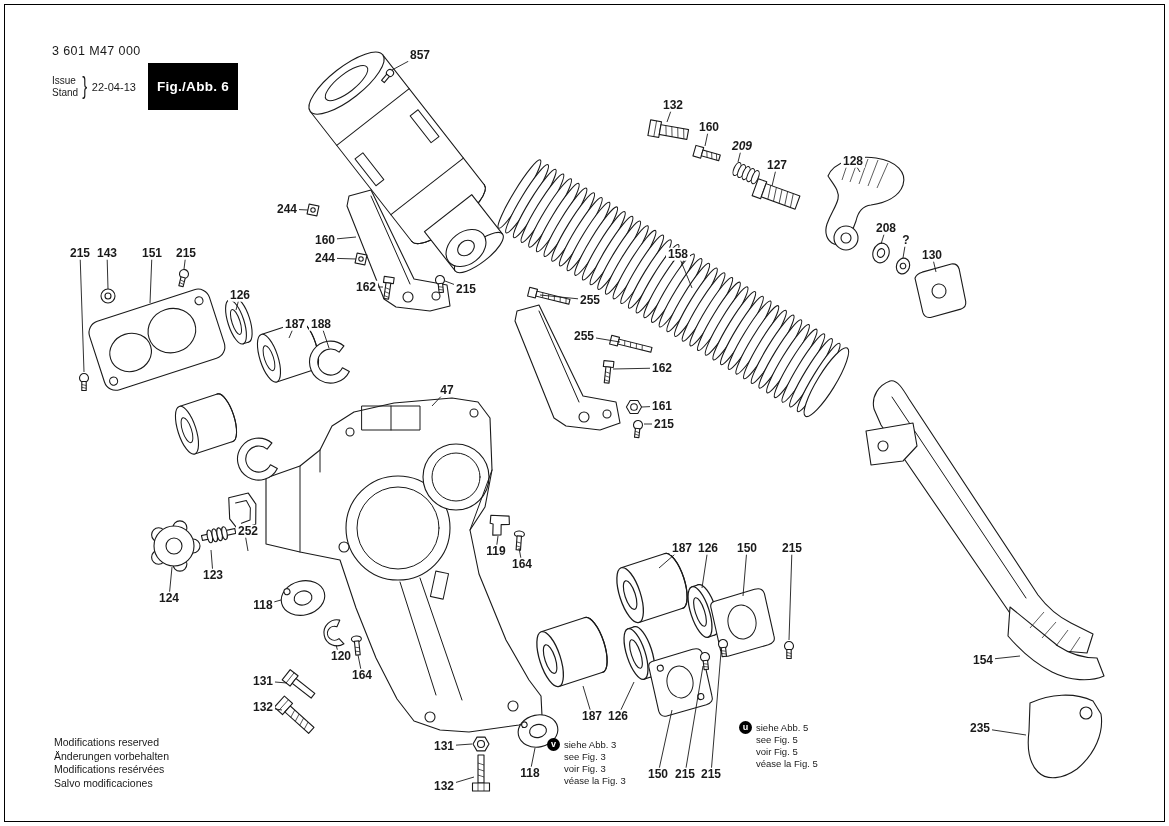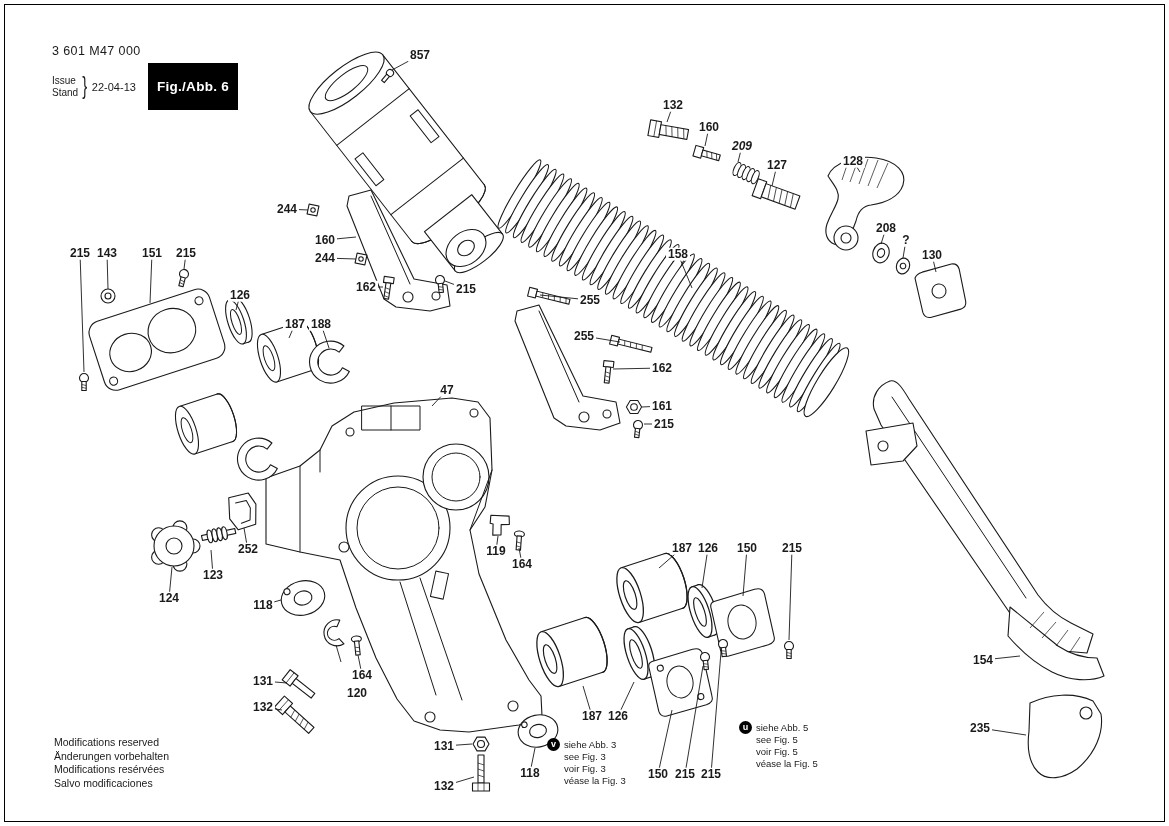--- a/index.html
+++ b/index.html
@@ -463,27 +463,27 @@
     <div class="callout" style="left: 662px; top: 406px;">161</div>
     <div class="callout" style="left: 664px; top: 424px;">215</div>
     <div class="callout" style="left: 80px; top: 253px;">215</div>
     <div class="callout" style="left: 107px; top: 253px;">143</div>
     <div class="callout" style="left: 152px; top: 253px;">151</div>
     <div class="callout" style="left: 186px; top: 253px;">215</div>
     <div class="callout" style="left: 240px; top: 295px;">126</div>
     <div class="callout" style="left: 295px; top: 324px;">187</div>
     <div class="callout" style="left: 321px; top: 324px;">188</div>
     <div class="callout" style="left: 447px; top: 390px;">47</div>
-    <div class="callout" style="left: 248px; top: 549px;">252</div>
+    <div class="callout" style="left: 248px; top: 531px;">252</div>
     <div class="callout" style="left: 213px; top: 575px;">123</div>
     <div class="callout" style="left: 169px; top: 598px;">124</div>
     <div class="callout" style="left: 263px; top: 605px;">118</div>
     <div class="callout" style="left: 496px; top: 551px;">119</div>
     <div class="callout" style="left: 522px; top: 564px;">164</div>
-    <div class="callout" style="left: 341px; top: 693px; margin-left: 16px;">120</div>
+    <div class="callout" style="left: 341px; top: 656px;">120</div>
     <div class="callout" style="left: 362px; top: 675px;">164</div>
     <div class="callout" style="left: 263px; top: 681px;">131</div>
     <div class="callout" style="left: 263px; top: 707px;">132</div>
     <div class="callout" style="left: 444px; top: 746px;">131</div>
     <div class="callout" style="left: 530px; top: 773px;">118</div>
     <div class="callout" style="left: 444px; top: 786px;">132</div>
     <div class="callout" style="left: 592px; top: 716px;">187</div>
     <div class="callout" style="left: 618px; top: 716px;">126</div>
     <div class="callout" style="left: 682px; top: 548px;">187</div>
     <div class="callout" style="left: 708px; top: 548px;">126</div>

